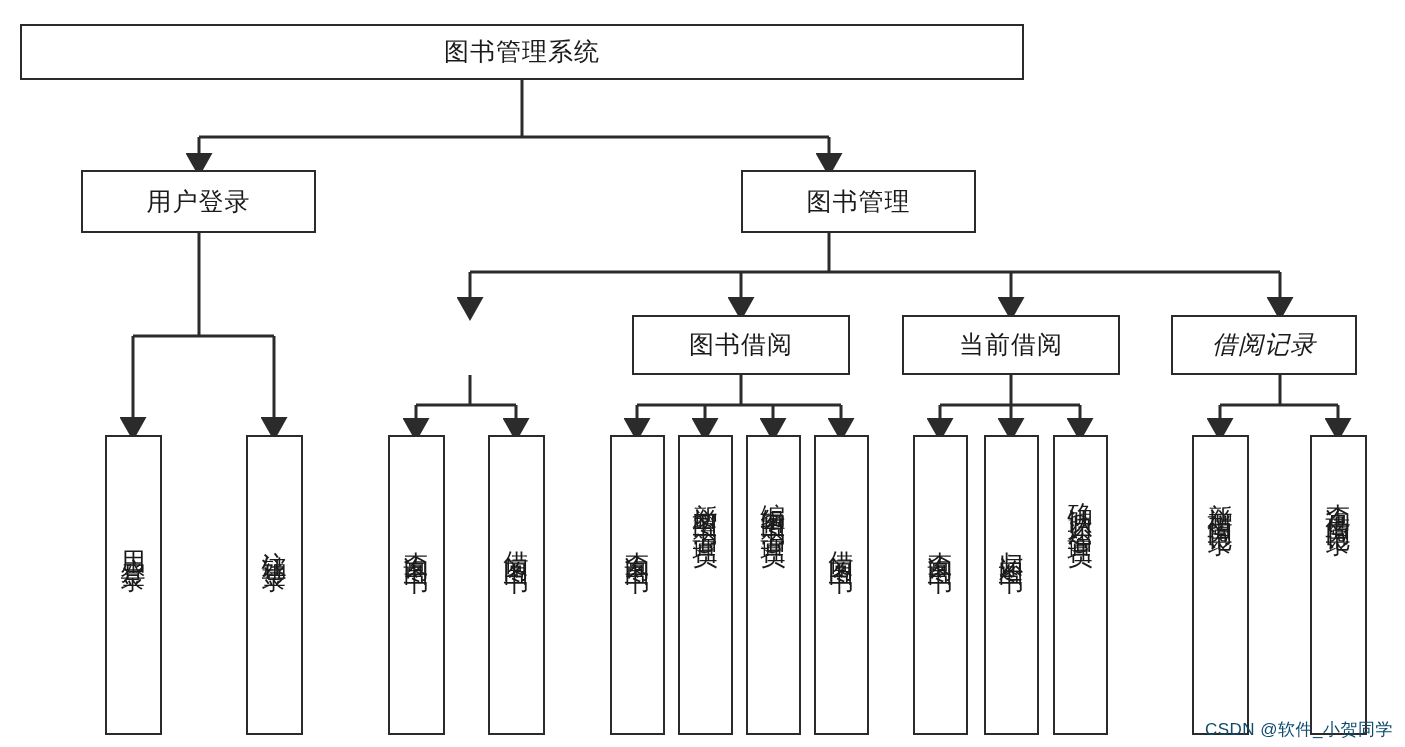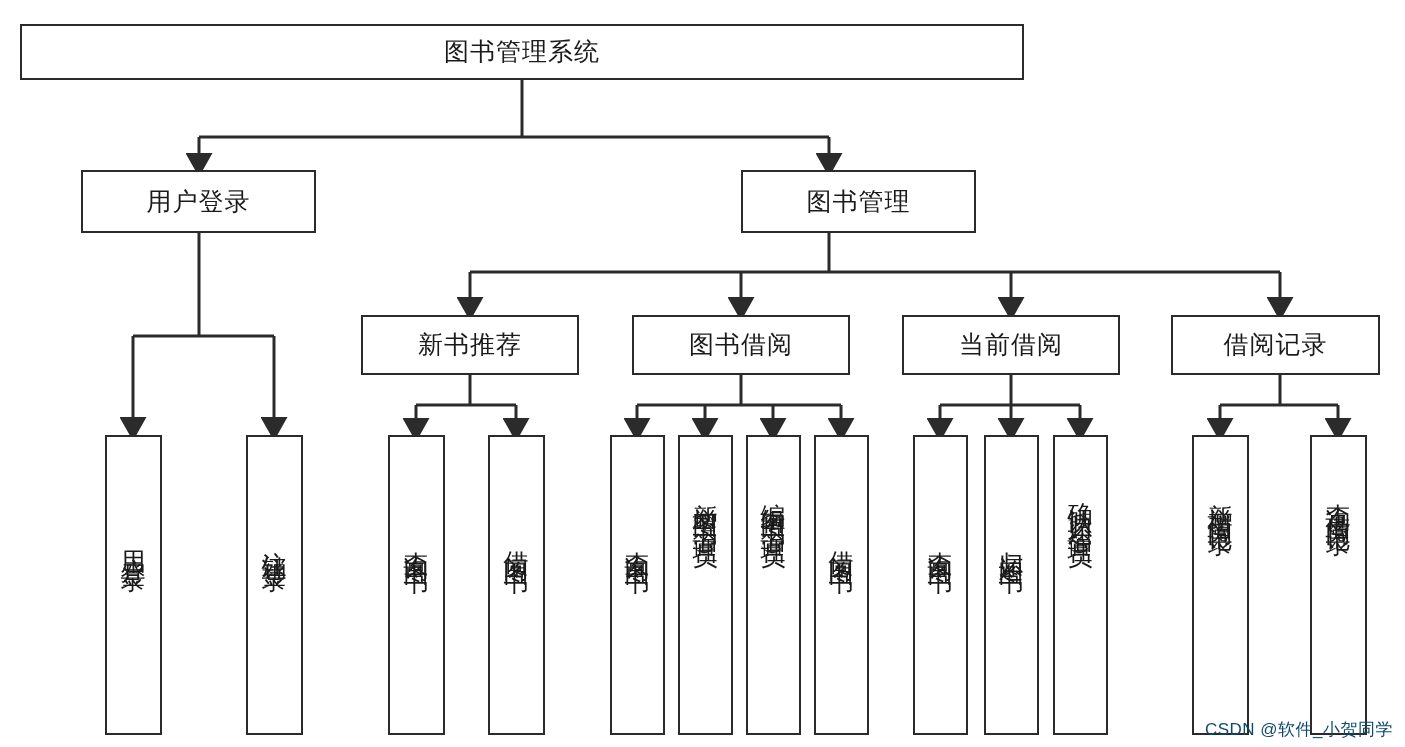--- a/index.html
+++ b/index.html
@@ -138,30 +138,27 @@
     <span>图书管理系统</span>
   </div>
 
   <div class="node-box horizontal" style="left: 81px; top: 170px; width: 235px; height: 63px;">
     <span>用户登录</span>
   </div>
   <div class="node-box horizontal" style="left: 741px; top: 170px; width: 235px; height: 63px;">
     <span>图书管理</span>
   </div>
 
-  <div class="node-box horizontal" style="left: 361px; top: 315px; width: 218px; height: 60px;">
-    <span>新书推荐</span>
-  </div>
   <div class="node-box horizontal" style="left: 902px; top: 315px; width: 218px; height: 60px;">
     <span>当前借阅</span>
   </div>
   <div class="node-box horizontal" style="left: 632px; top: 315px; width: 218px; height: 60px;">
     <span>图书借阅</span>
   </div>
-  <div class="node-box horizontal" style="left: 1171px; top: 315px; width: 209px; height: 60px;">
+  <div class="node-box horizontal" style="left: 1171px; top: 315px; width: 186px; height: 60px; font-style: italic;">
     <span>借阅记录</span>
   </div>
 
   <div class="node-box vertical" style="left: 105px; top: 435px; width: 57px; height: 300px;">
     <span class="vlabel short">用户登录</span>
   </div>
   <div class="node-box vertical" style="left: 246px; top: 435px; width: 57px; height: 300px;">
     <span class="vlabel short">注销登录</span>
   </div>
   <div class="node-box vertical" style="left: 388px; top: 435px; width: 57px; height: 300px;">

